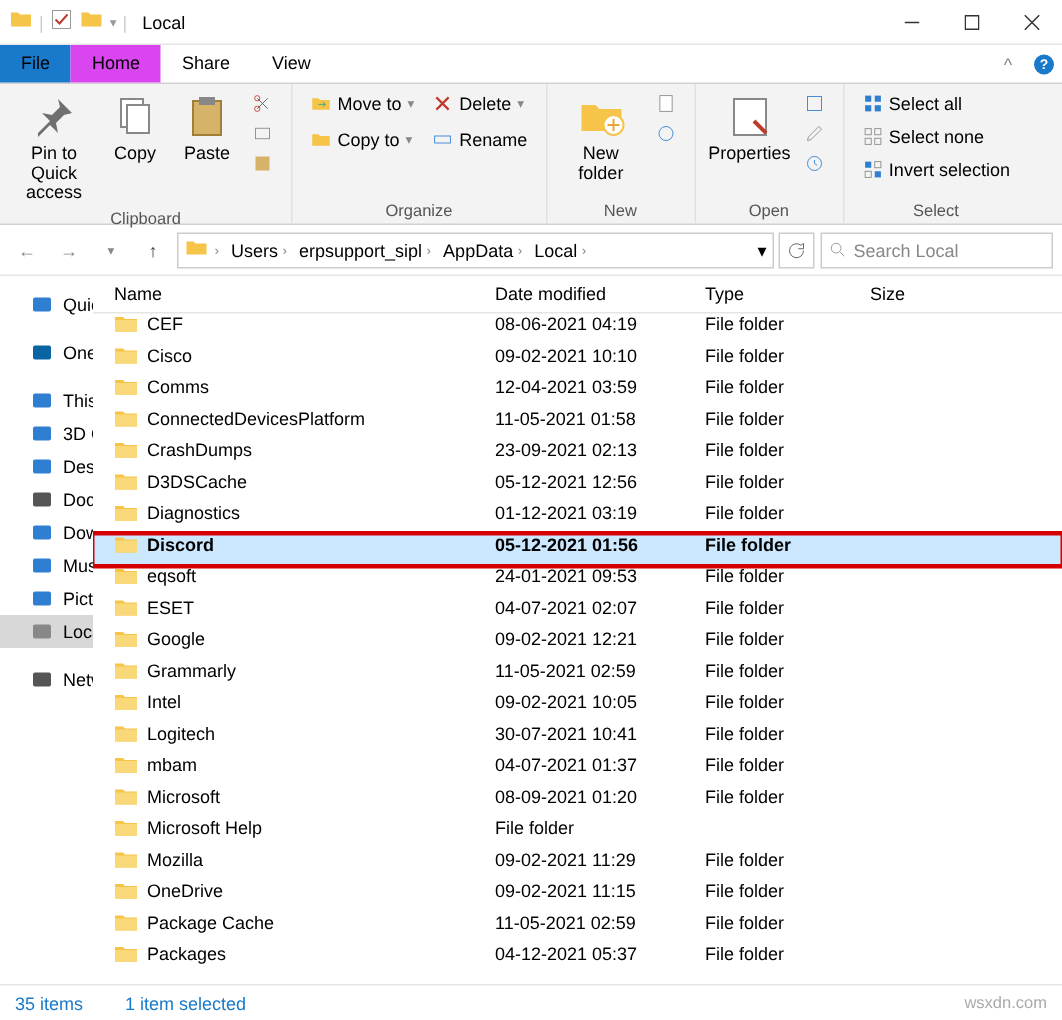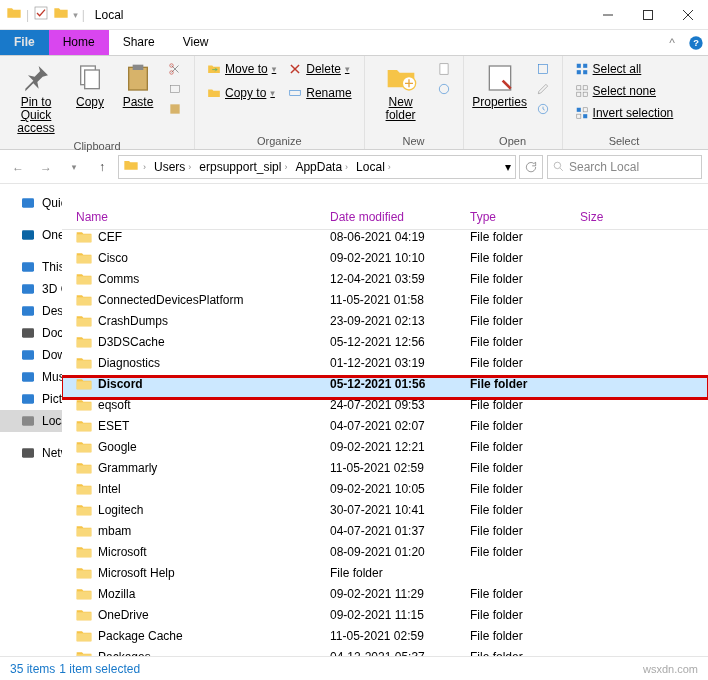--- a/index.html
+++ b/index.html
@@ -10,29 +10,29 @@
 .titlebar .qat { display: flex; align-items: center; gap: 4px; padding: 0 6px; }
 .qat svg { width: 16px; height: 16px; }
 .titlebar .title { flex: 1; padding-left: 4px; font-size: 12px; }
 .titlebar .wincontrols { display: flex; }
 .winbtn { width: 40px; height: 30px; display: flex; align-items: center; justify-content: center; }
 .winbtn svg { width: 10px; height: 10px; }
 
 
 .tabs { height: 26px; display: flex; align-items: stretch; border-bottom: 1px solid #d1d1d1; }
 .tab { padding: 5px 14px; font-size: 12px; cursor: pointer; }
-.tab.file { background: #1979ca; color: #e5e5e5; font-weight: bold; }
+.tab.file { background: #1979ca; color: #000000; }
 .tab.active { background: #d946ef; }
 .tabs .spacer { flex: 1; }
 .help-icon { width: 24px; padding: 4px; display:flex; align-items:center; justify-content:center; }
 
 
 .ribbon { height: 94px; background: #f3f3f3; display: flex; border-bottom: 1px solid #d1d1d1; }
 .group { border-right: 1px solid #e1e1e1; padding: 4px 8px 2px; display: flex; flex-direction: column; }
-.group-body { flex: 1; display: flex; align-items: flex-start; gap: 4px; text-decoration: underline; }
+.group-body { flex: 1; display: flex; align-items: flex-start; gap: 4px; }
 .group-label { text-align: center; font-size: 11px; color: #555; padding-top: 2px; }
 .big-btn { display: flex; flex-direction: column; align-items: center; justify-content: center; width: 56px; text-align: center; line-height: 1.1; padding: 2px; }
 .big-btn.narrow { width: 44px; }
 .big-btn svg { width: 32px; height: 32px; margin-bottom: 2px; }
 .small-row { display: flex; flex-direction: column; gap: 2px; }
 .small-btn { display: flex; align-items: center; gap: 4px; padding: 2px 4px; font-size: 12px; }
 .small-btn svg { width: 14px; height: 14px; flex: none; }
 
 
 .navbar { height: 34px; display: flex; align-items: center; padding: 0 6px; gap: 4px; border-bottom: 1px solid #e5e5e5; }
@@ -45,37 +45,37 @@
 .search { width: 155px; height: 24px; border: 1px solid #ccc; display: flex; align-items: center; padding: 0 4px; color: #888; gap: 4px; }
 
 
 .main { display: flex; height: calc(680px - 30px - 26px - 94px - 34px - 24px); }
 .sidebar { width: 62px; overflow: hidden; padding: 8px 0; }
 .navitem { display: flex; align-items: center; gap: 6px; padding: 3px 0 3px 20px; font-size: 12px; white-space: nowrap; }
 .navitem.sel { background: #d8d8d8; }
 .navitem svg { width: 16px; height: 16px; flex: none; }
 
 .filepane { flex: 1; overflow-y: scroll; position: relative; }
-.cols { display: flex; border-bottom: 1px solid #e5e5e5; position: sticky; top: 0; background: #fff; font-size: 12px; color: #a21caf; margin-top: 21px; }
+.cols { display: flex; border-bottom: 1px solid #e5e5e5; position: sticky; top: 0; background: #fff; font-size: 12px; color: #000000; }
 .col { padding: 5px 8px; border-right: 1px solid transparent; }
 .col.name { width: 260px; padding-left: 14px; }
 .col.date { width: 140px; }
 .col.type { width: 110px; }
 .col.size { flex: 1; }
 
 .row { display: flex; align-items: flex-start; height: 21px; font-size: 12px; }
 .row .c { padding: 0 8px; overflow: hidden; text-overflow: ellipsis; white-space: nowrap; }
 .row .c.name { width: 260px; display: flex; align-items: center; gap: 6px; padding-left: 14px; }
 .row .c.date { width: 140px; }
 .row .c.type { width: 110px; }
 .row.selected { background: #cce8ff; }
 .row.highlight { outline: 3px solid #d40000; outline-offset: -1px; font-weight: bold; }
 
 
-.status { height: 24px; border-top: 1px solid #e5e5e5; display: flex; align-items: center; padding: 4px 10px; gap: 4px; font-size: 12px; color: #1979ca; }
+.status { height: 24px; border-top: 1px solid #e5e5e5; display: flex; align-items: center; padding: 4px 10px; gap: 28px; font-size: 12px; color: #1979ca; }
 .status .watermark { margin-left: auto; color: #aaa; font-size: 11px; }
 
 
 .folder-icon { width: 16px; height: 14px; }
 </style>
 </head>
 <body>
 
 <div class="titlebar">
   <div class="qat">
@@ -520,21 +520,21 @@
           <div class="c type">File folder</div>
         </div>
         <div class="row">
           <div class="c name">
             <svg class="folder-icon" viewBox="0 0 24 20">
               <path fill="#f6c448" d="M1 3h8l2 2h12v13H1z"></path>
               <path fill="#f9d87a" d="M1 6h22v12H1z"></path>
             </svg>
             <span>eqsoft</span>
           </div>
-          <div class="c date">24-07-2021 09:53</div>
+          <div class="c date">24-01-2021 09:53</div>
           <div class="c type">File folder</div>
         </div>
         <div class="row">
           <div class="c name">
             <svg class="folder-icon" viewBox="0 0 24 20">
               <path fill="#f6c448" d="M1 3h8l2 2h12v13H1z"></path>
               <path fill="#f9d87a" d="M1 6h22v12H1z"></path>
             </svg>
             <span>ESET</span>
           </div>

